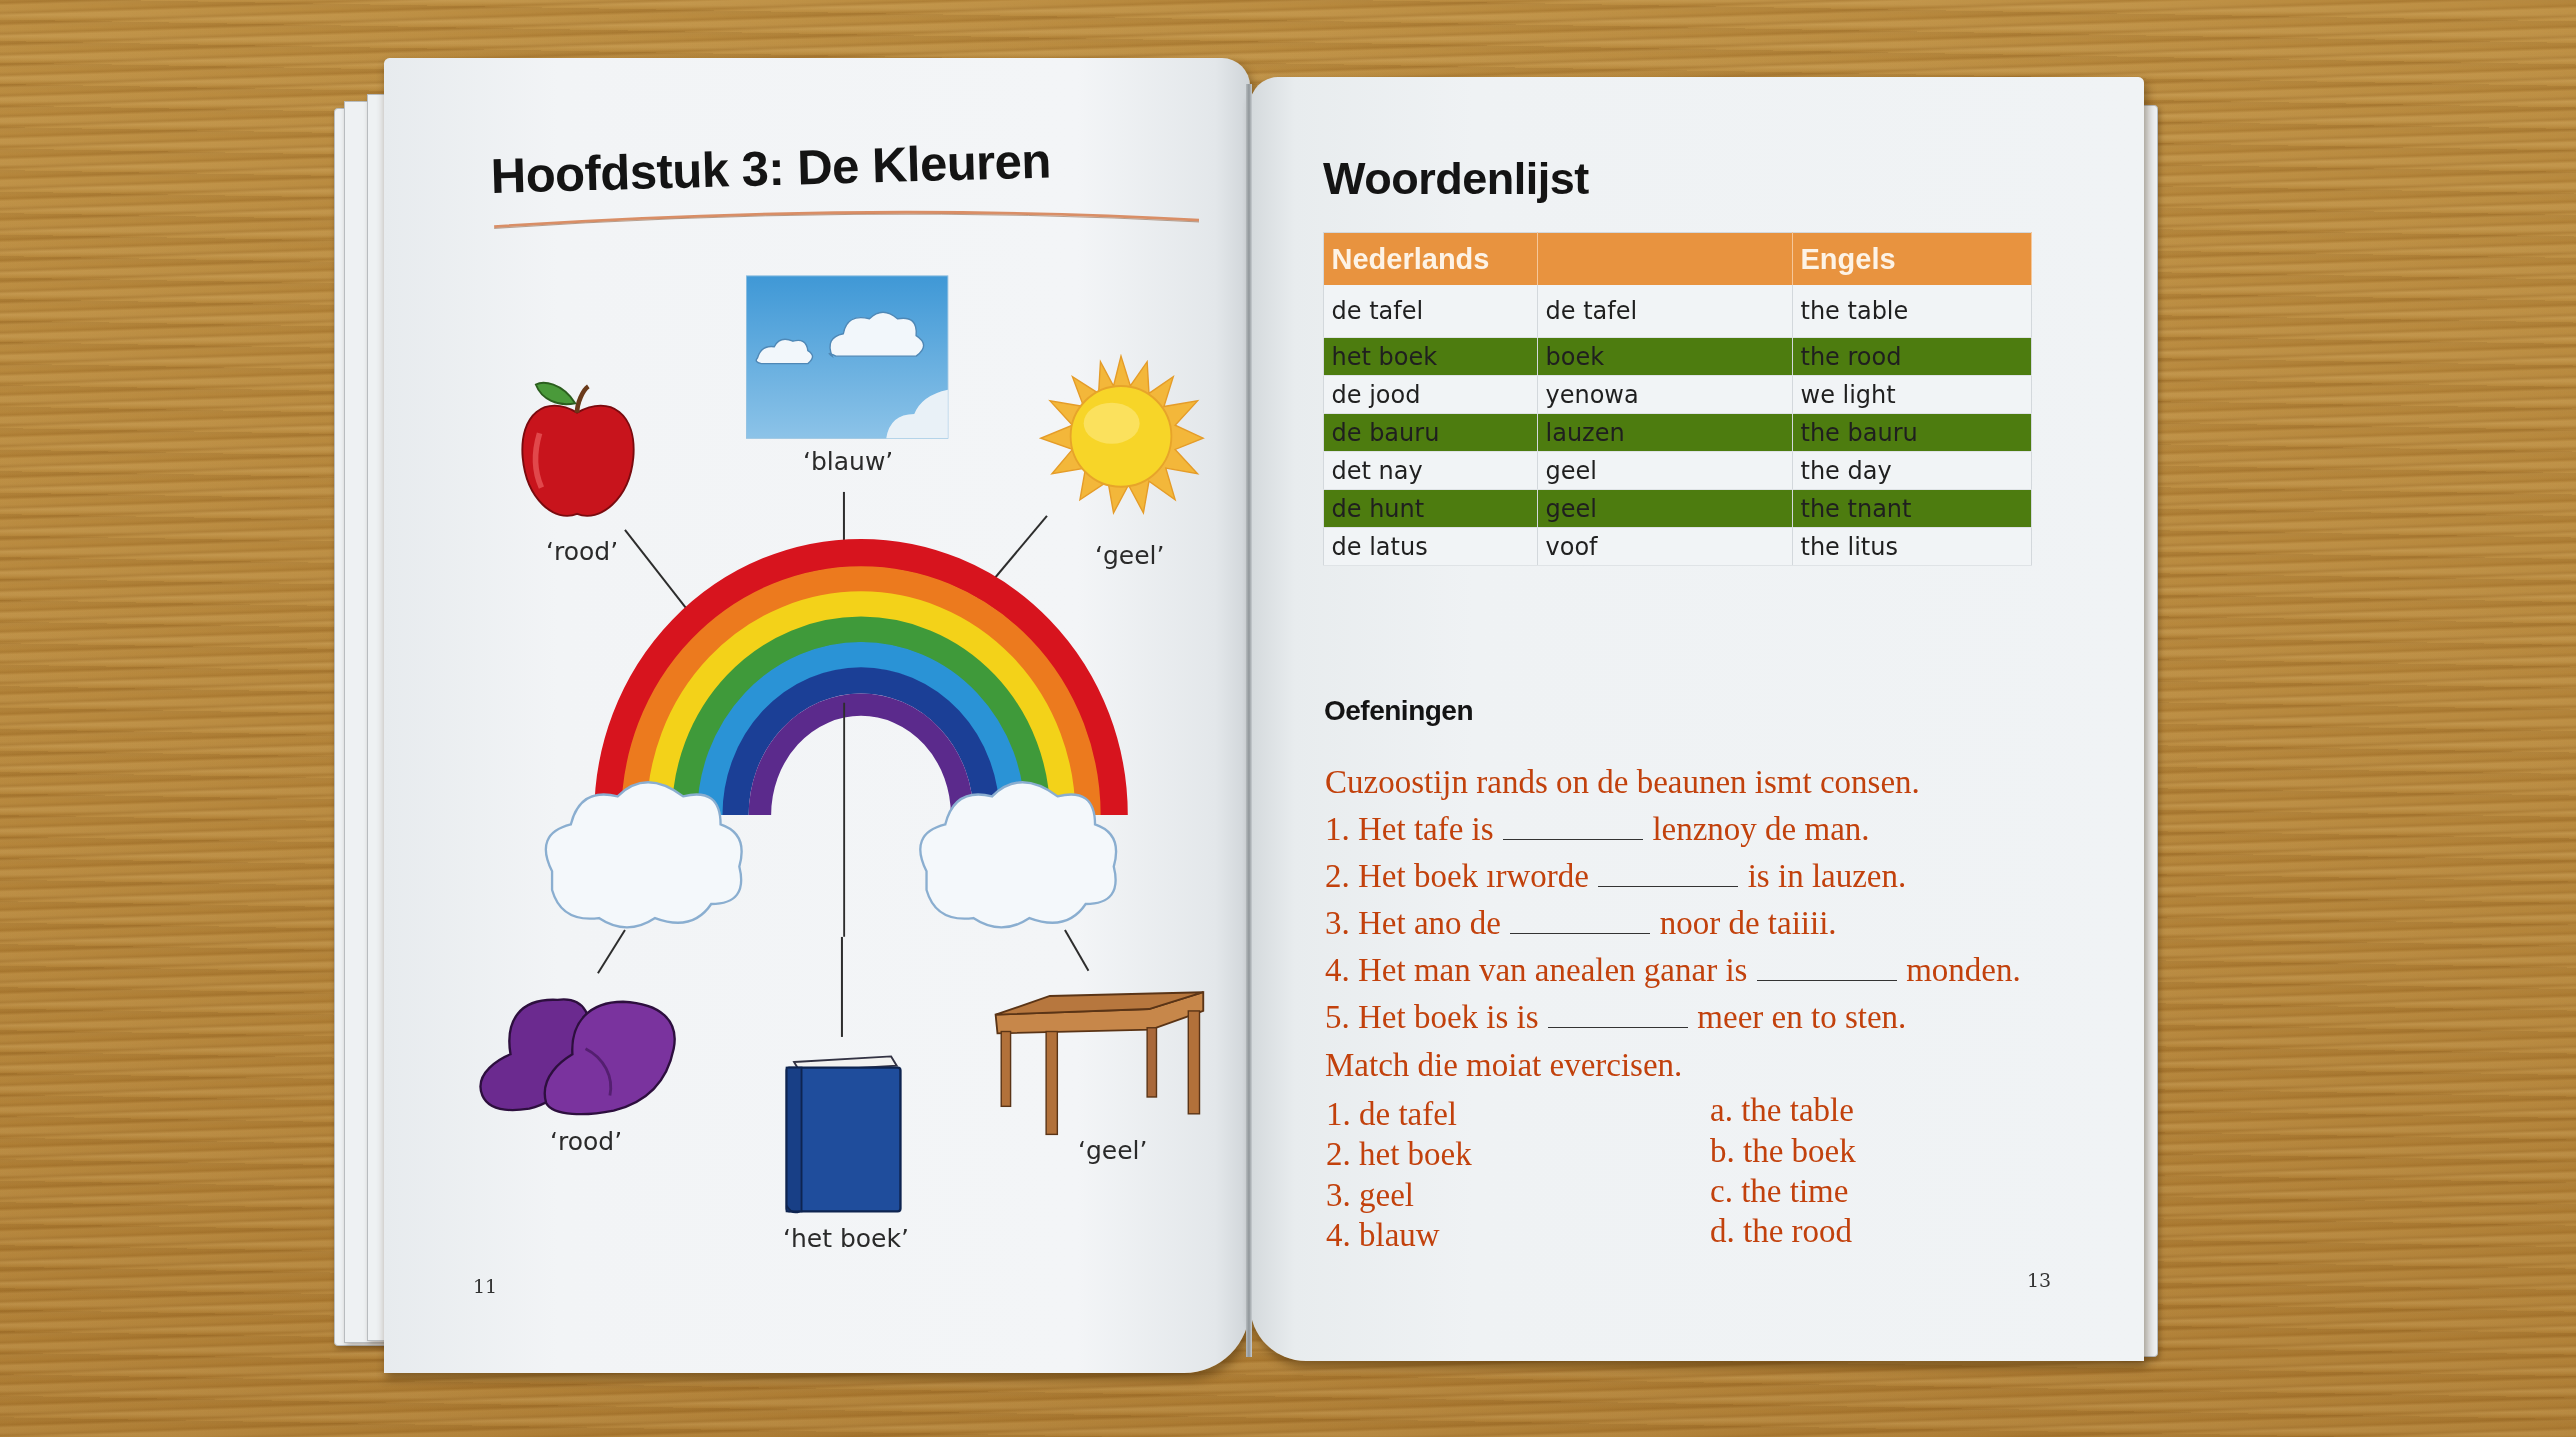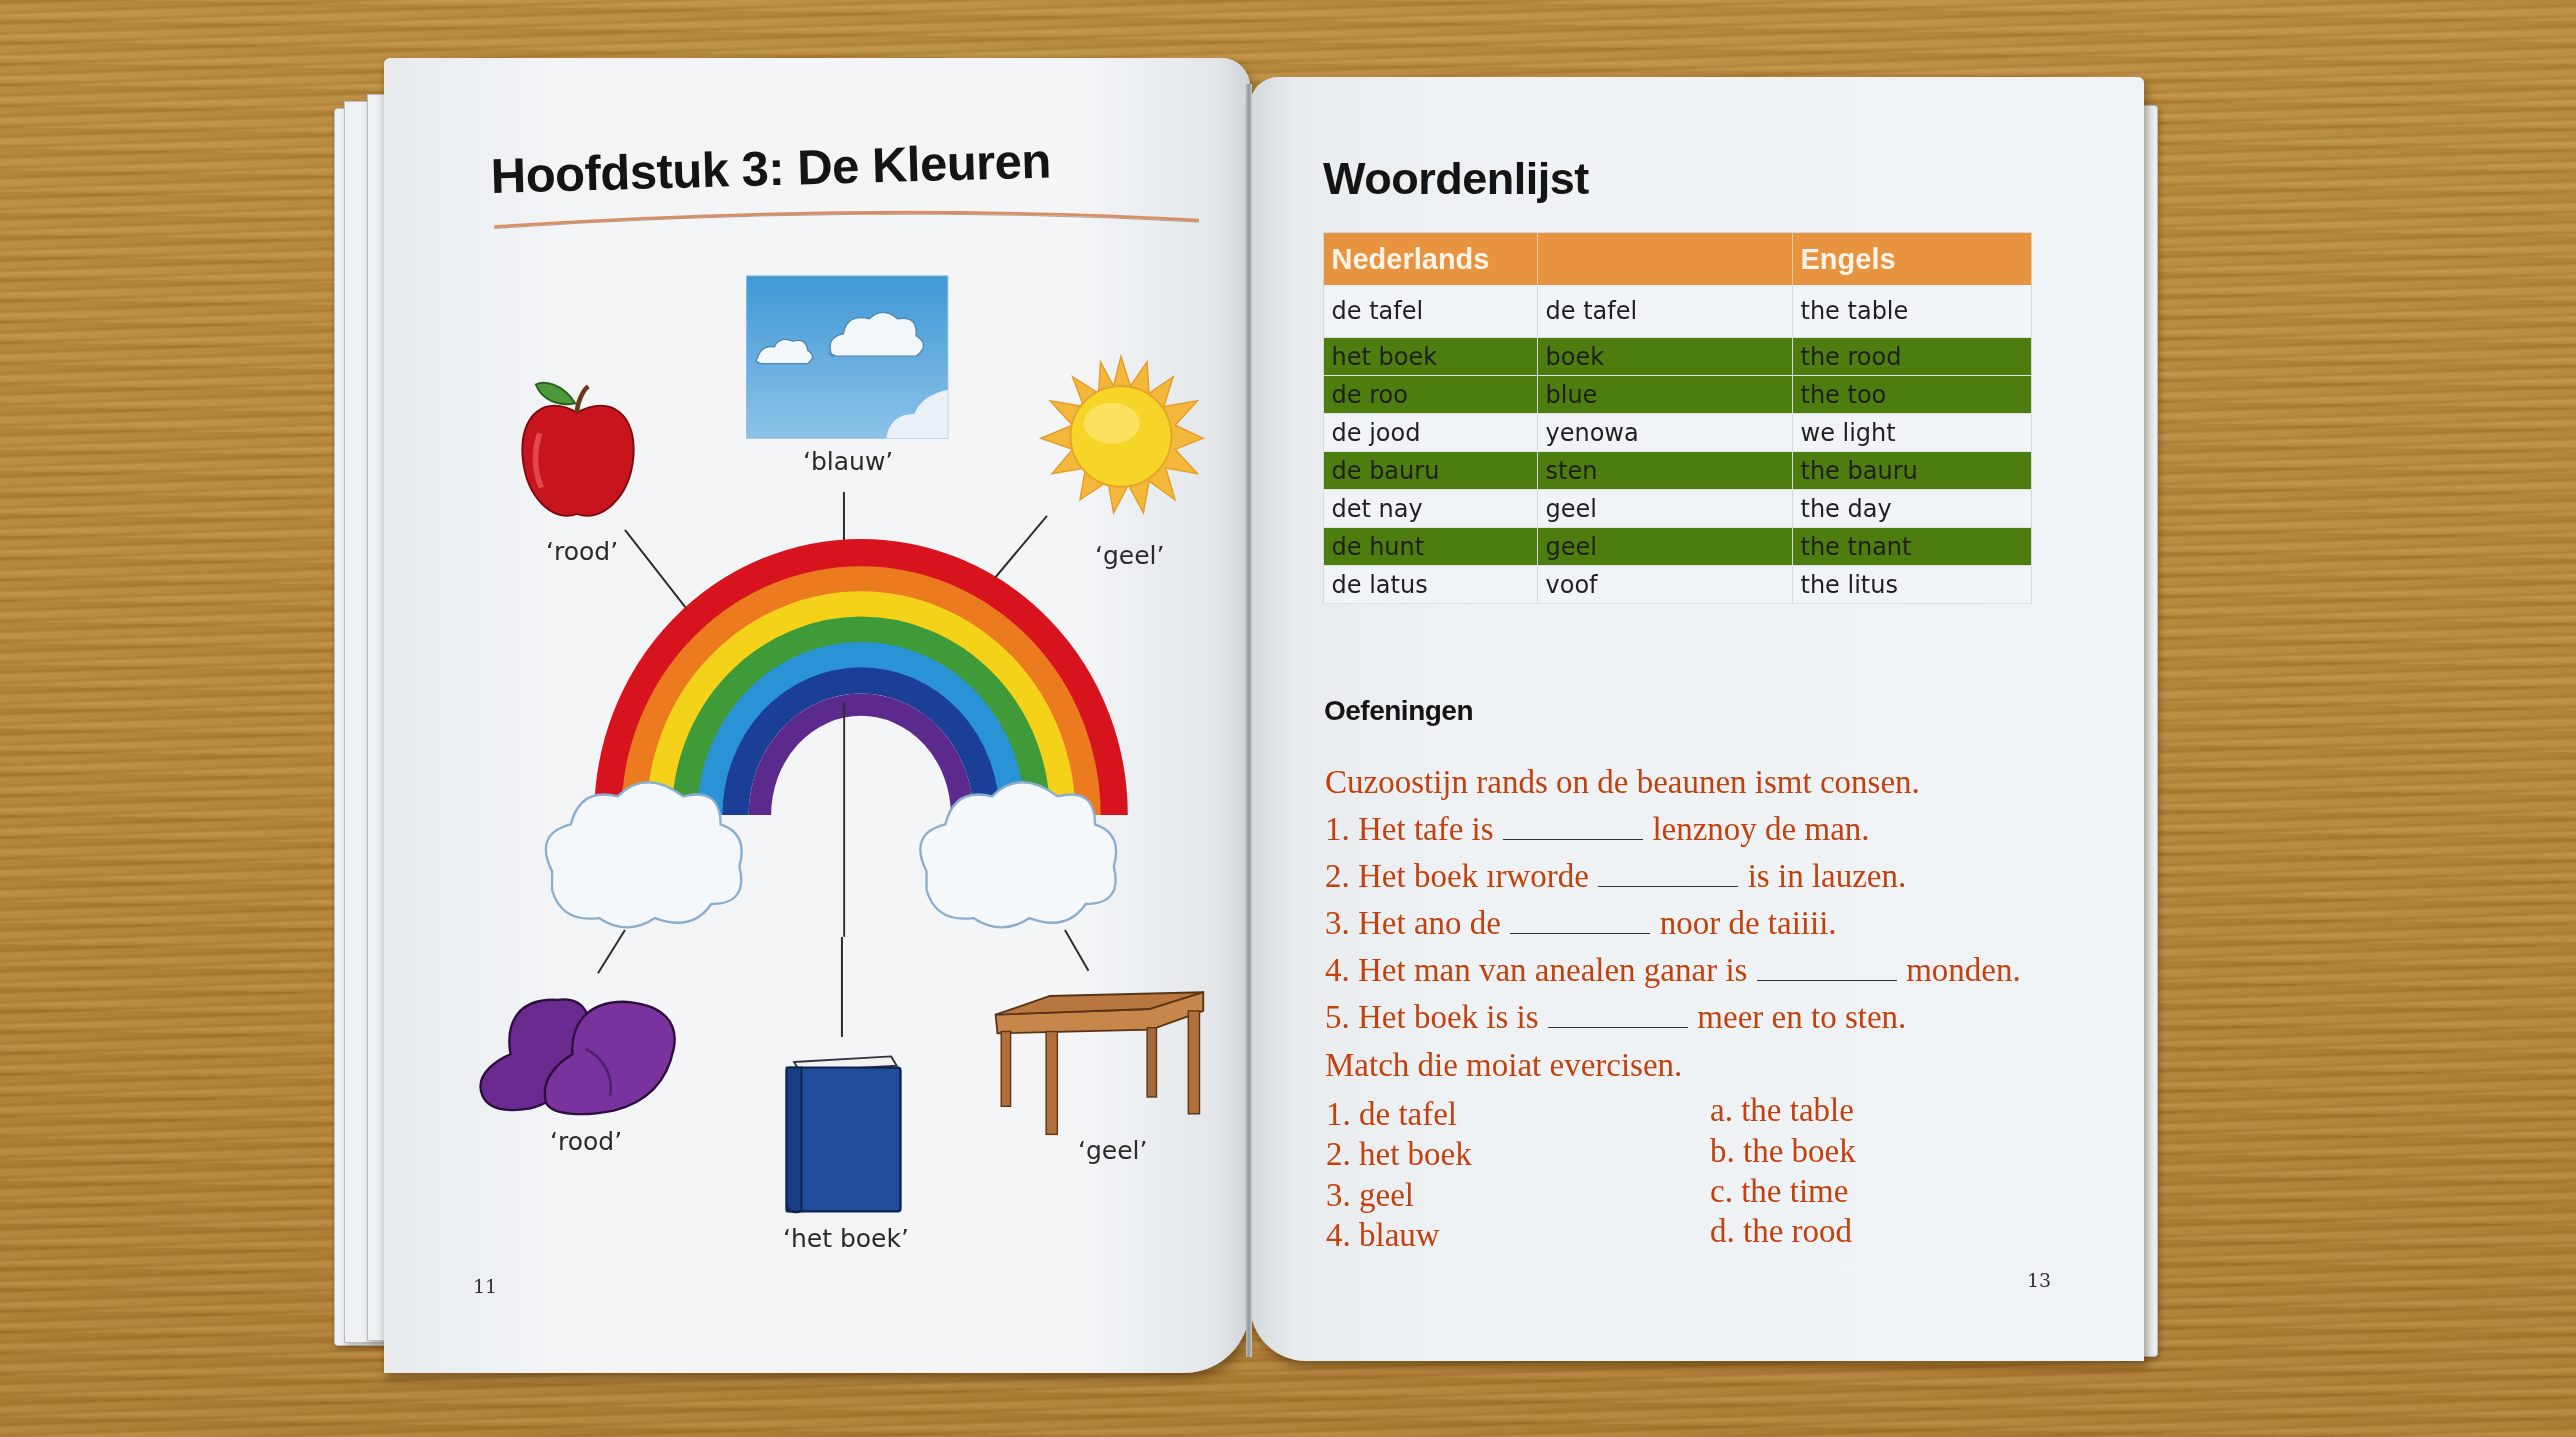--- a/index.html
+++ b/index.html
@@ -156,33 +156,28 @@
     <tr class="r0 plain">
       <td>de tafel</td>
       <td>de tafel</td>
       <td>the table</td>
     </tr>
     <tr class="alt">
       <td>het boek</td>
       <td>boek</td>
       <td>the rood</td>
     </tr>
-    <tr class="alt">
-      <td>de roo</td>
-      <td>blue</td>
-      <td>the too</td>
-    </tr>
     <tr class="plain">
       <td>de jood</td>
       <td>yenowa</td>
       <td>we light</td>
     </tr>
     <tr class="alt">
       <td>de bauru</td>
-      <td>sten</td>
+      <td>lauzen</td>
       <td>the bauru</td>
     </tr>
     <tr class="plain">
       <td>det nay</td>
       <td>geel</td>
       <td>the day</td>
     </tr>
     <tr class="alt">
       <td>de hunt</td>
       <td>geel</td>

